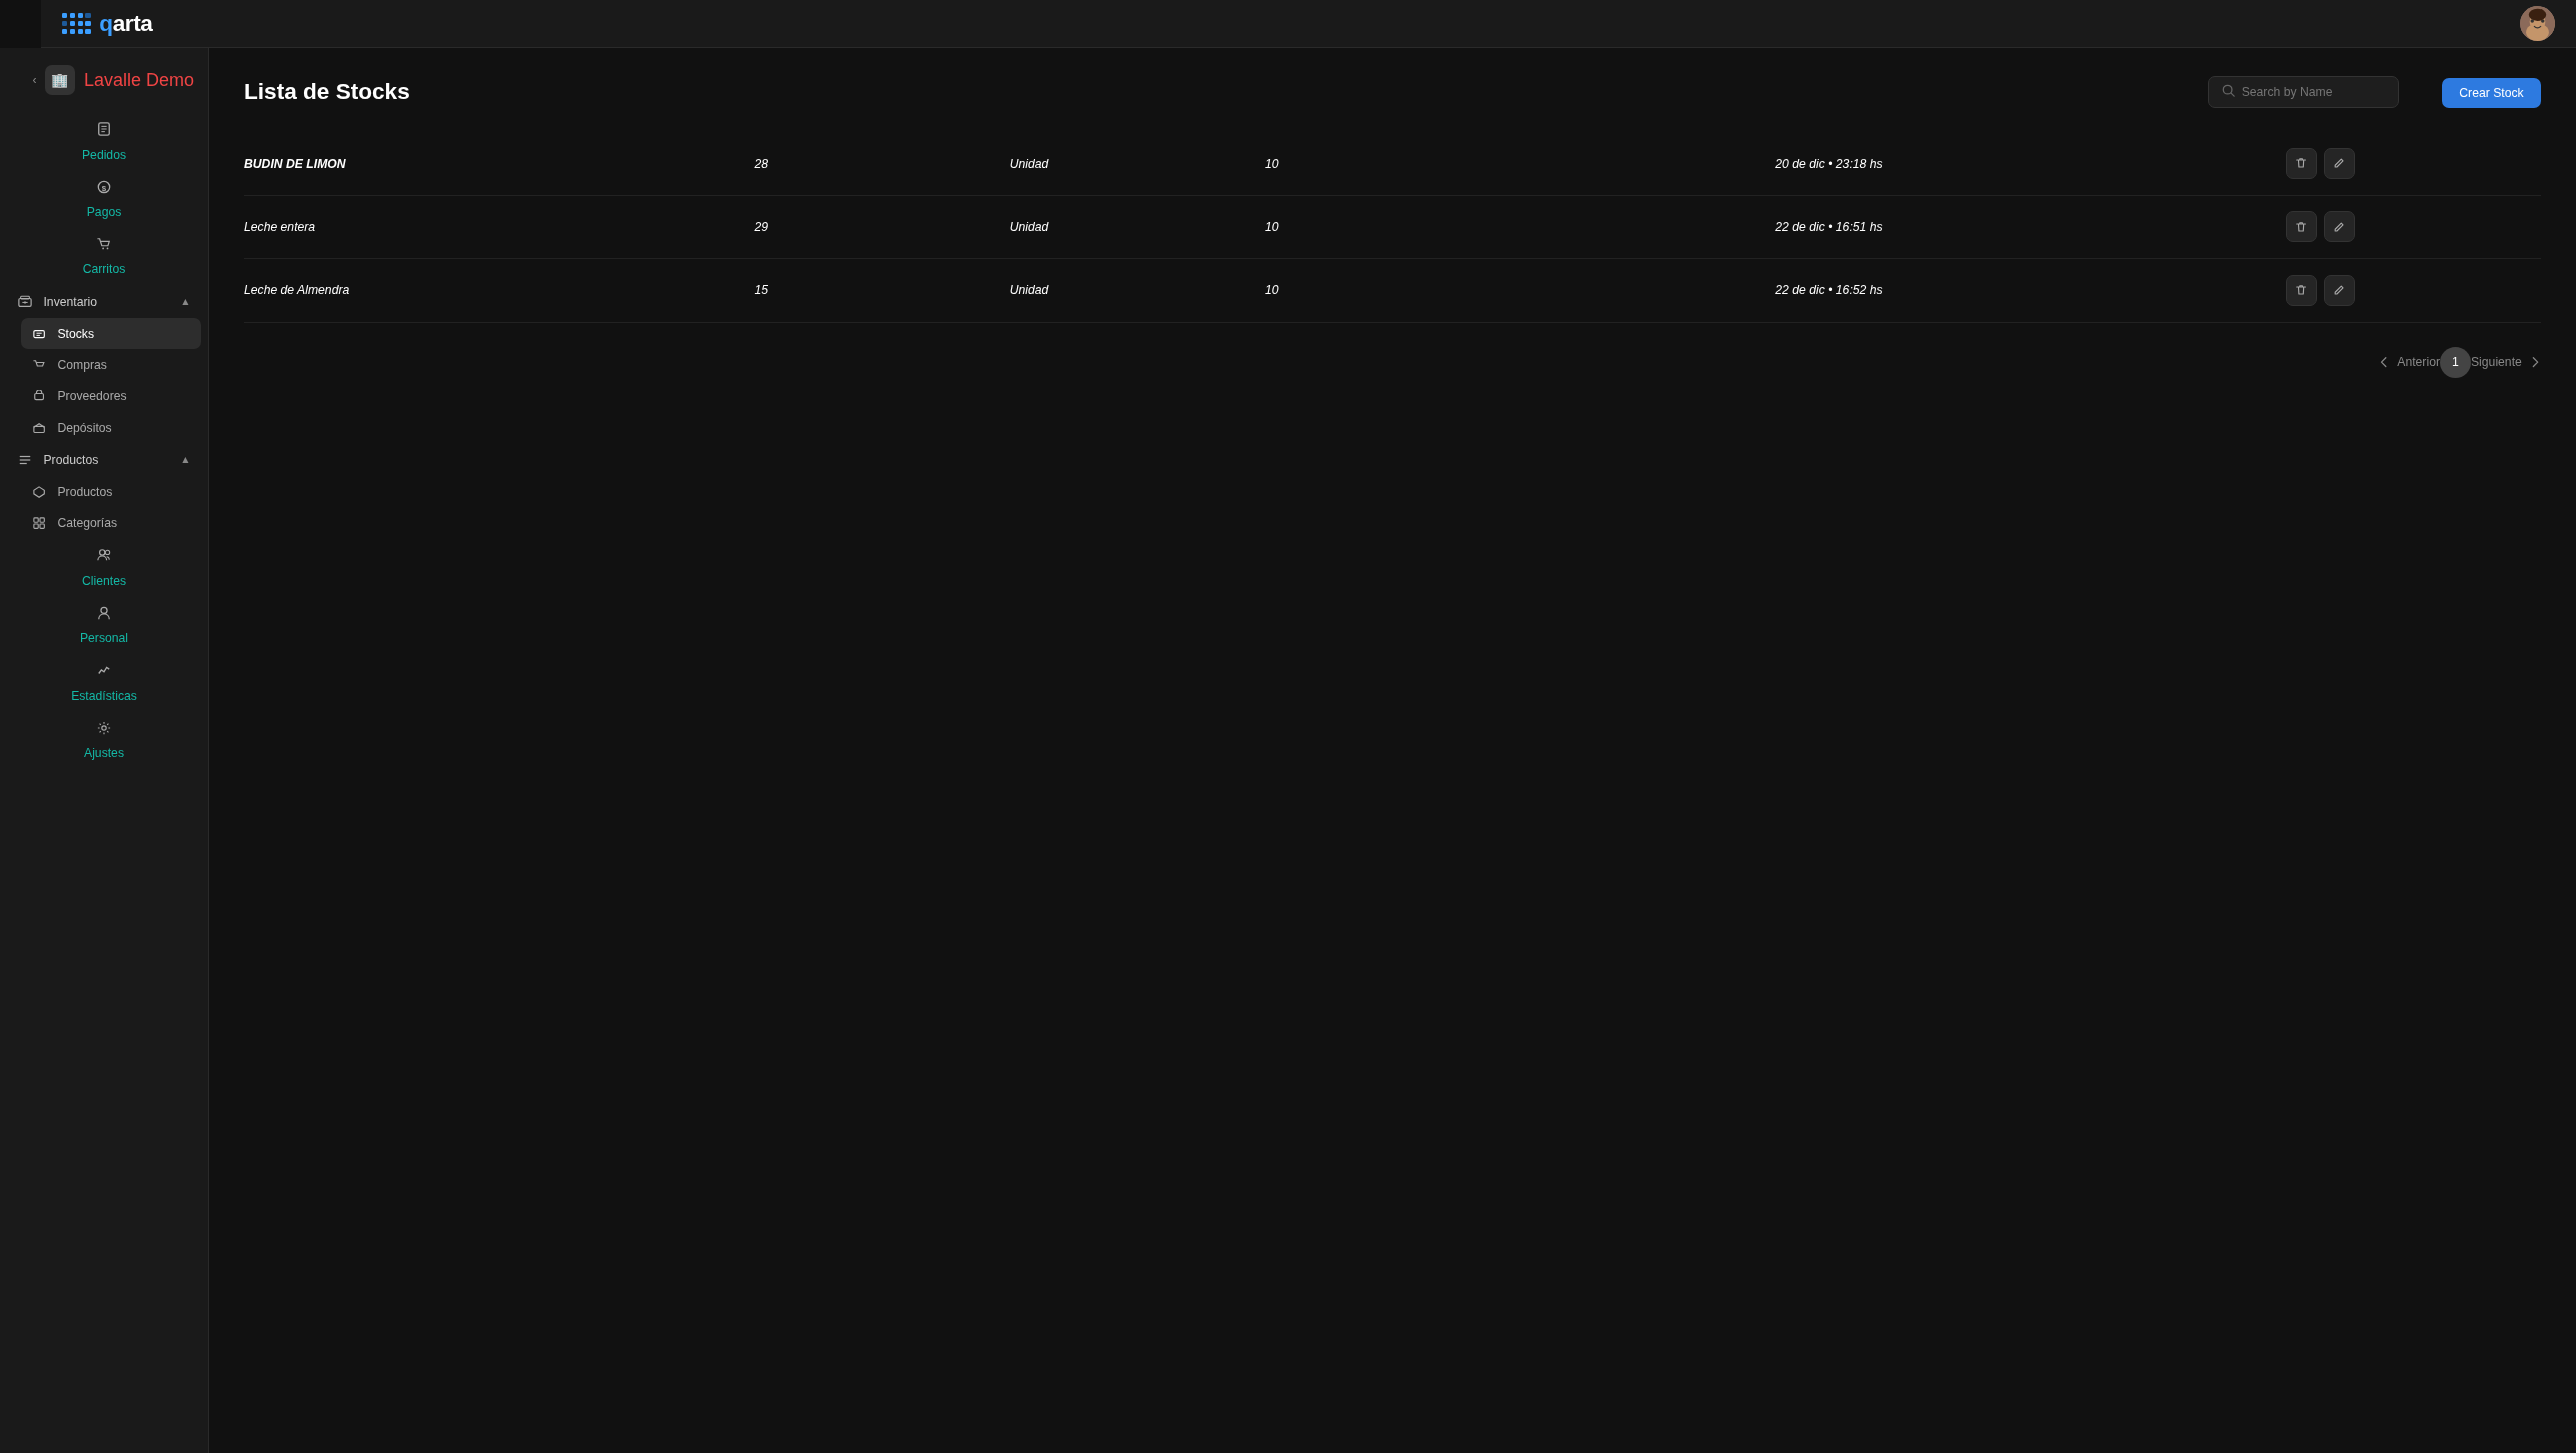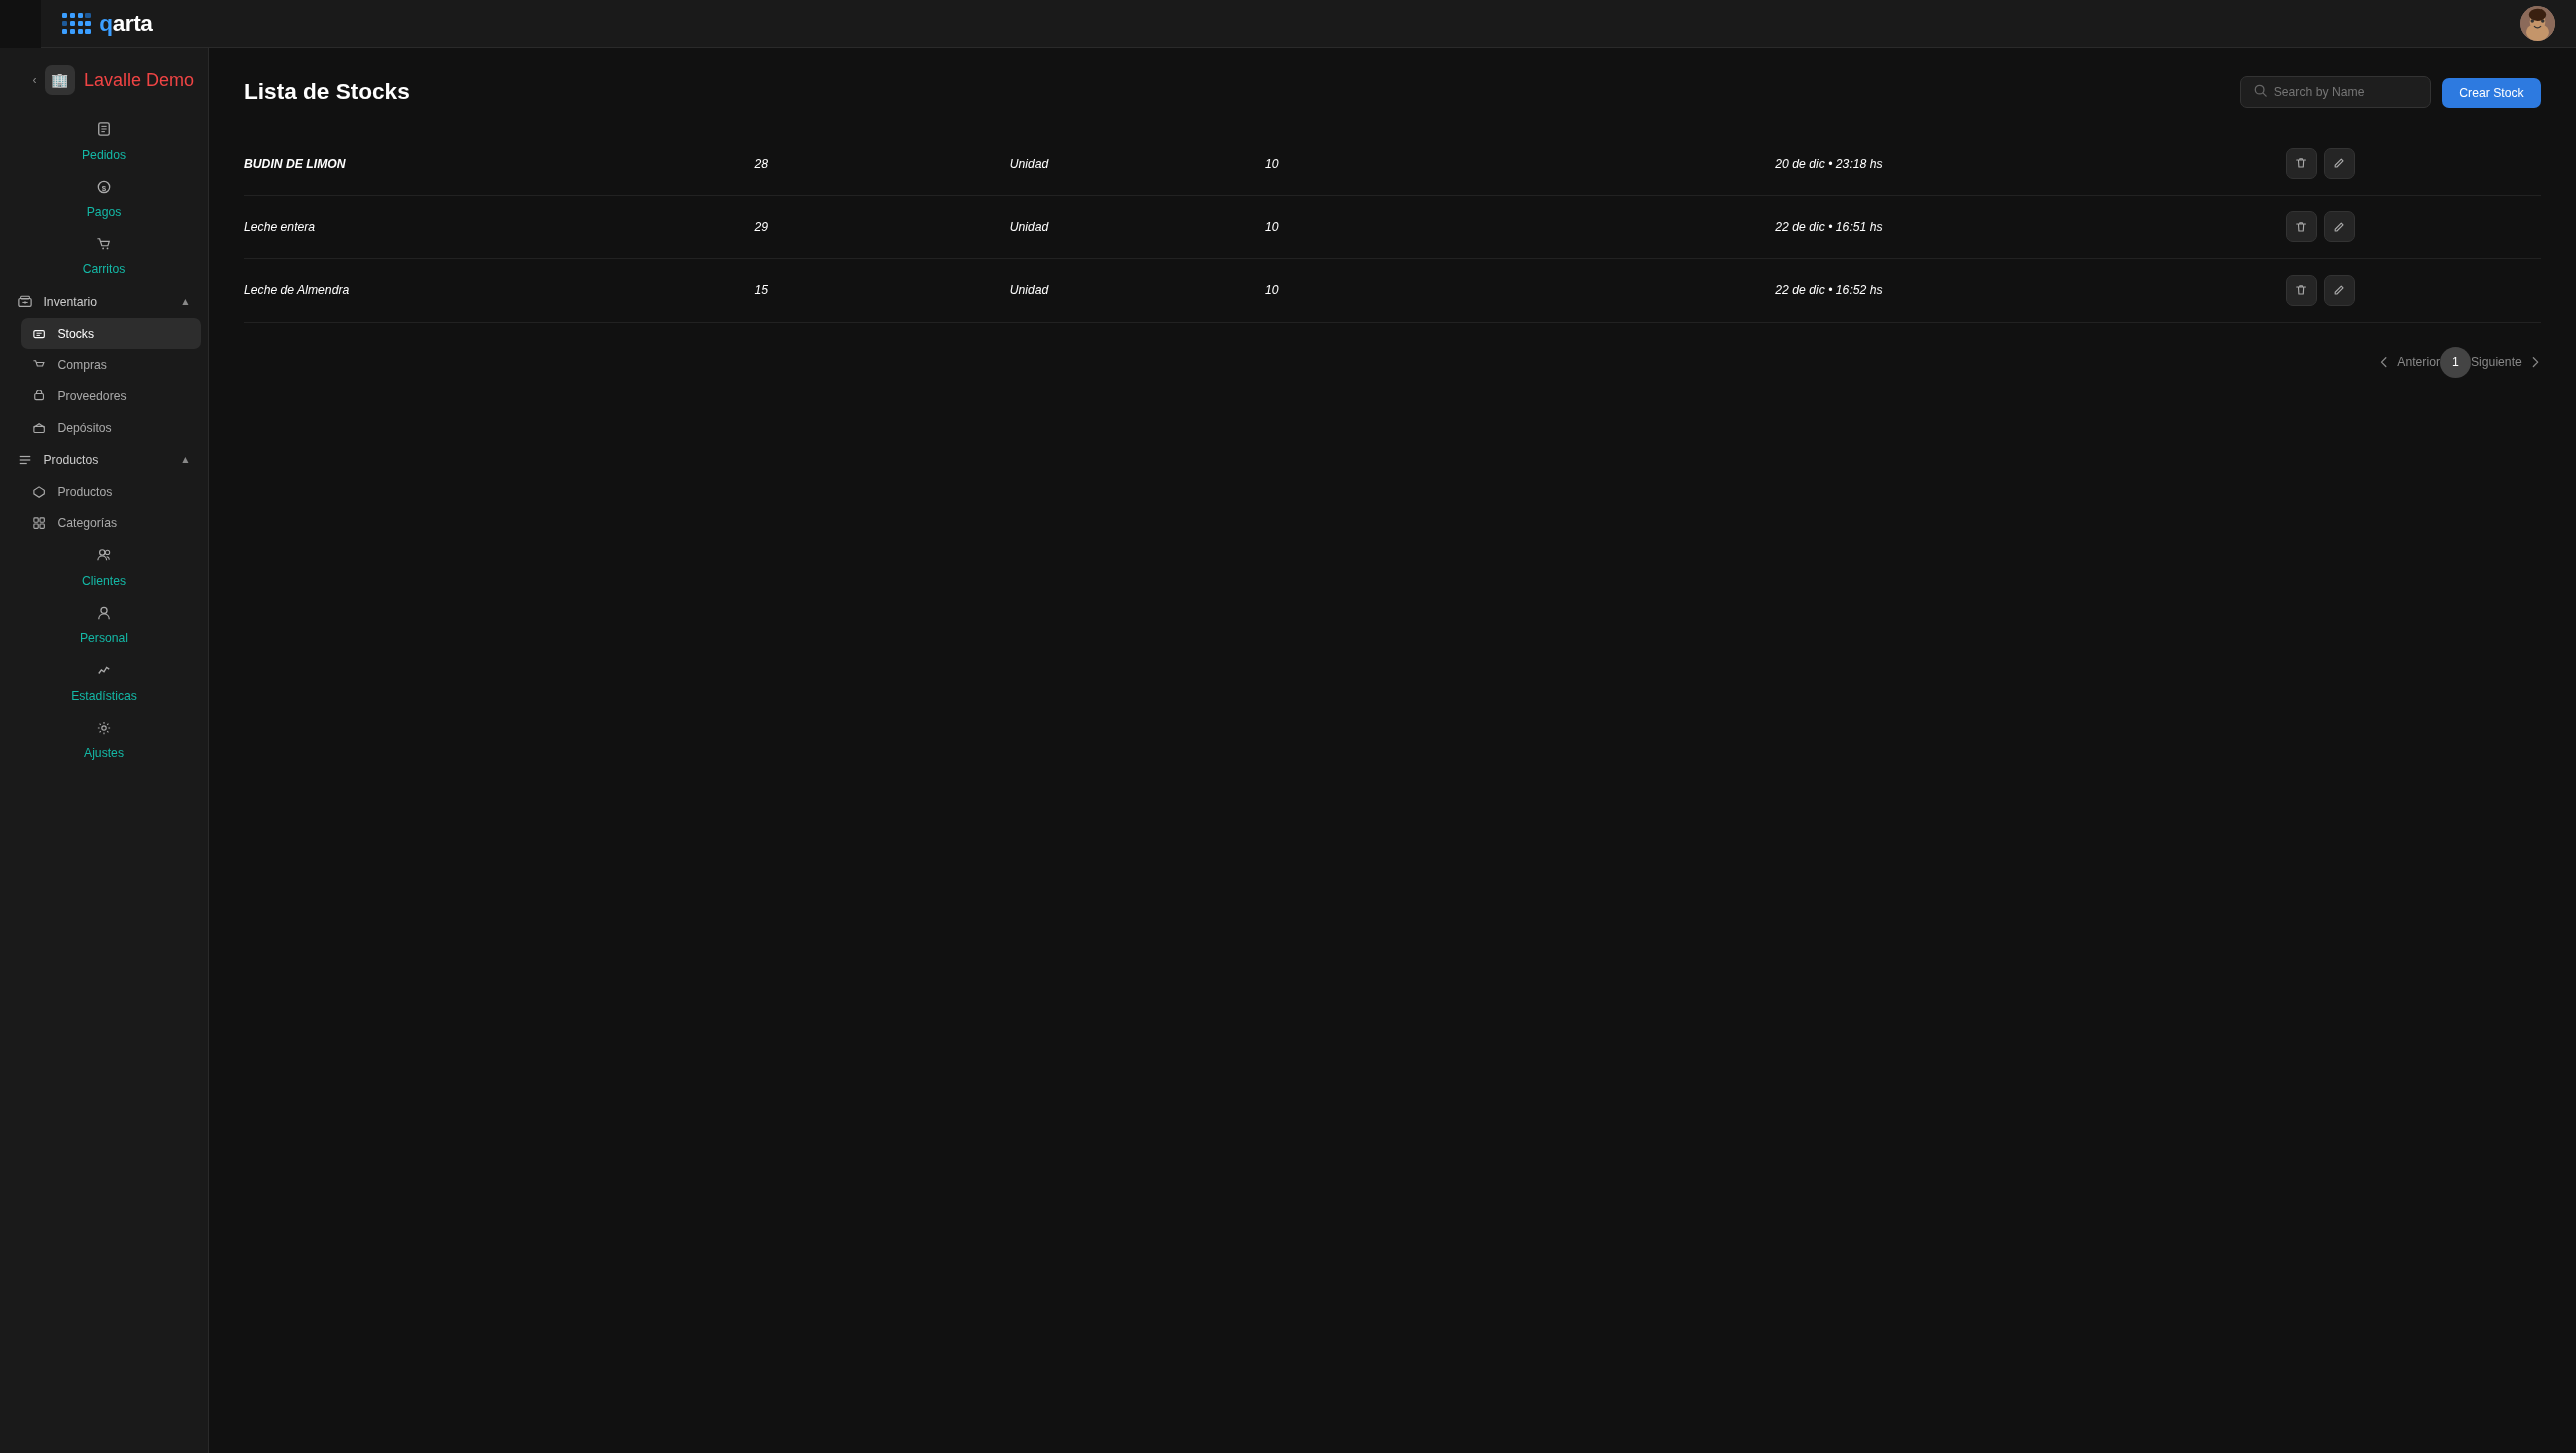--- a/index.html
+++ b/index.html
@@ -217,20 +217,21 @@
     .btn-create {
       background: #2d7ae0;
       color: #fff;
       border: none;
       border-radius: 7px;
       padding: 7.8px 17.4px;
       font-size: 12.2px;
       font-weight: 500;
       cursor: pointer;
       white-space: nowrap;
+      margin-left: 32px;
     }
 
     
     .tabs {
       display: flex;
       border-bottom: 0.9px solid #2a2a2a;
       margin-bottom: 24.4px;
     }
     .tab {
       padding: 8.7px 0;

